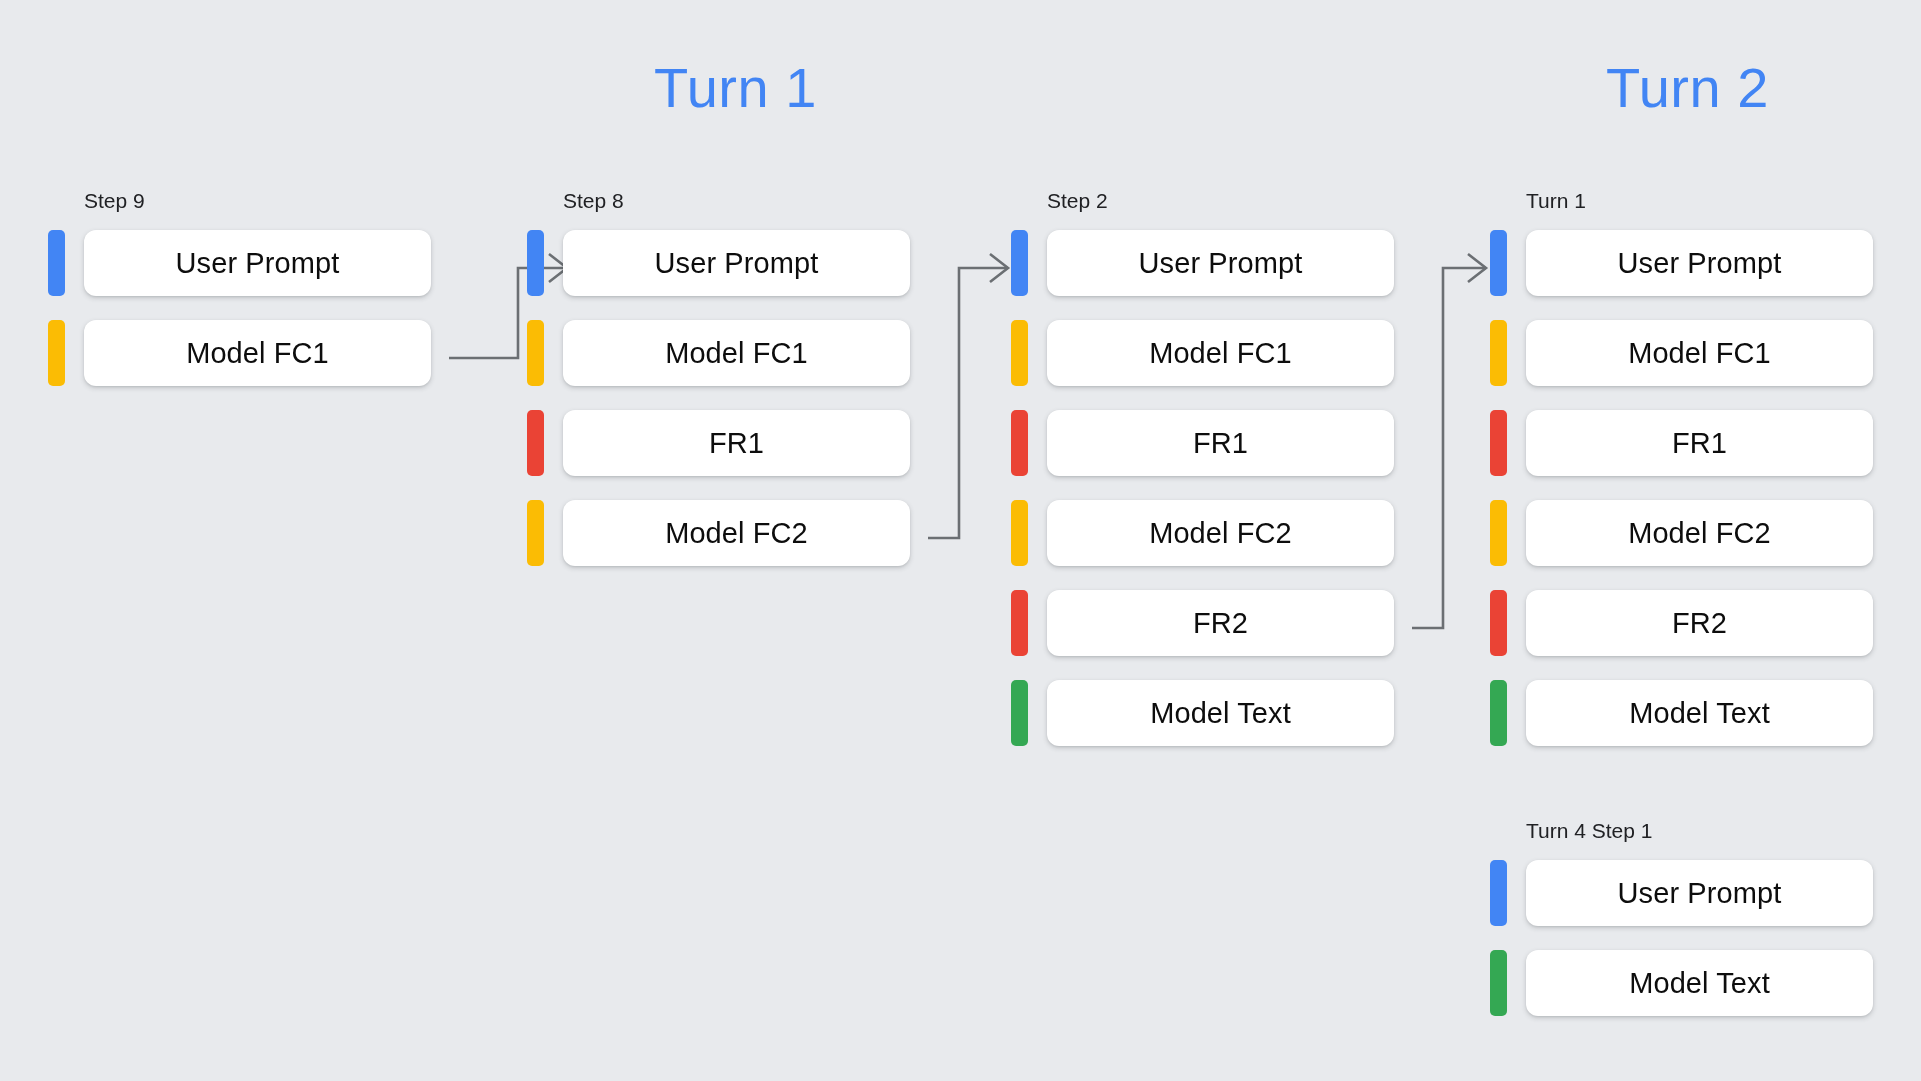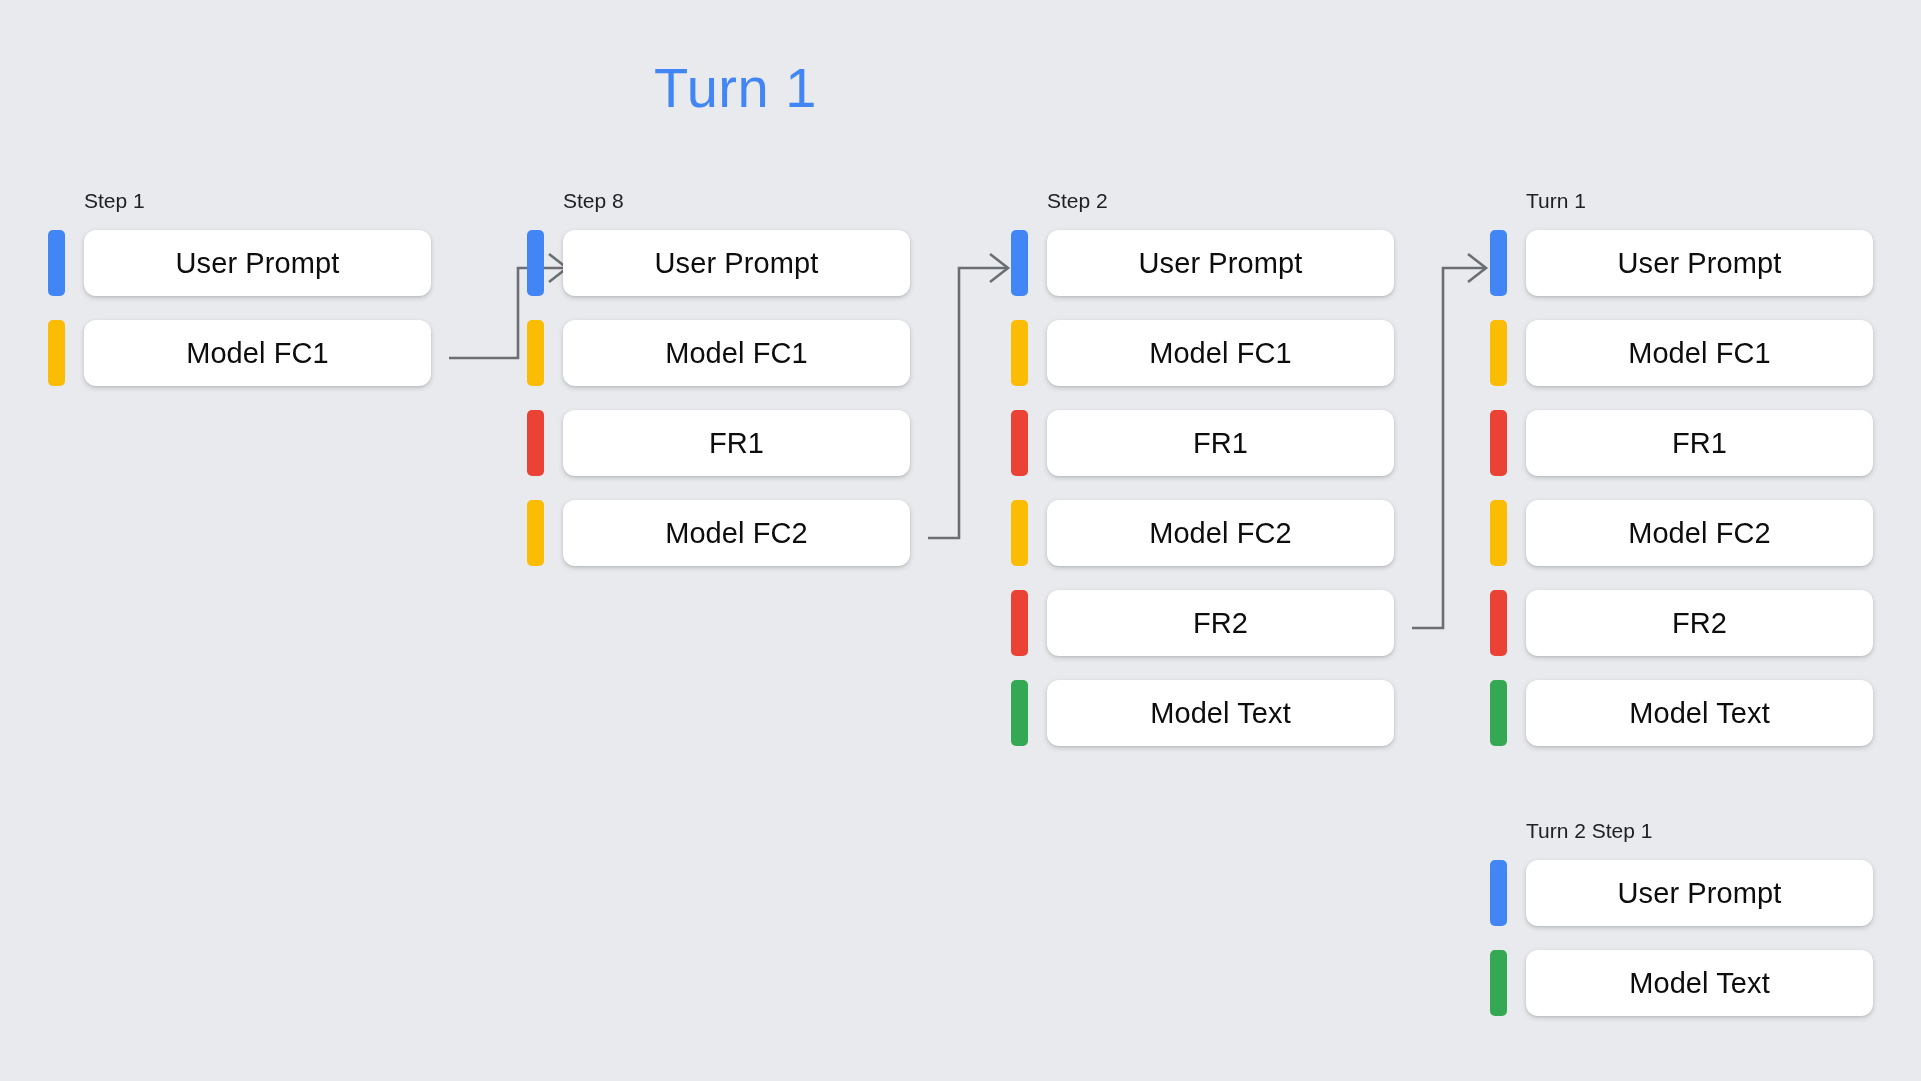--- a/index.html
+++ b/index.html
@@ -101,23 +101,24 @@
     stroke-linecap: butt;
     stroke-linejoin: miter;
   }
 </style>
 </head>
 <body>
 
 <div id="canvas">
 
   <div class="turn-heading" style="left:654px; top:60px;">Turn 1</div>
+  <div class="turn-heading" style="left:1606px; top:60px;">Turn 2</div>
 
   <div class="column" style="left:48px; top:230px;">
-    <div class="column-label">Step 1</div>
+    <div class="column-label">Step 9</div>
 
     <div class="row" style="top:0px;">
       <div class="bar" style="background:#4285f4;"></div>
       <div class="card" style="width:347px;">
         <span class="card-text">User Prompt</span>
       </div>
     </div>
 
     <div class="row" style="top:90px;">
       <div class="bar" style="background:#fbbc04;"></div>
@@ -260,21 +261,21 @@
 
     <div class="row" style="top:450px;">
       <div class="bar" style="background:#34a853;"></div>
       <div class="card" style="width:347px;">
         <span class="card-text">Model Text</span>
       </div>
     </div>
   </div>
 
   <div class="column" style="left:1490px; top:860px;">
-    <div class="column-label">Turn 2 Step 1</div>
+    <div class="column-label">Turn 4 Step 1</div>
 
     <div class="row" style="top:0px;">
       <div class="bar" style="background:#4285f4;"></div>
       <div class="card" style="width:347px;">
         <span class="card-text">User Prompt</span>
       </div>
     </div>
 
     <div class="row" style="top:90px;">
       <div class="bar" style="background:#34a853;"></div>

